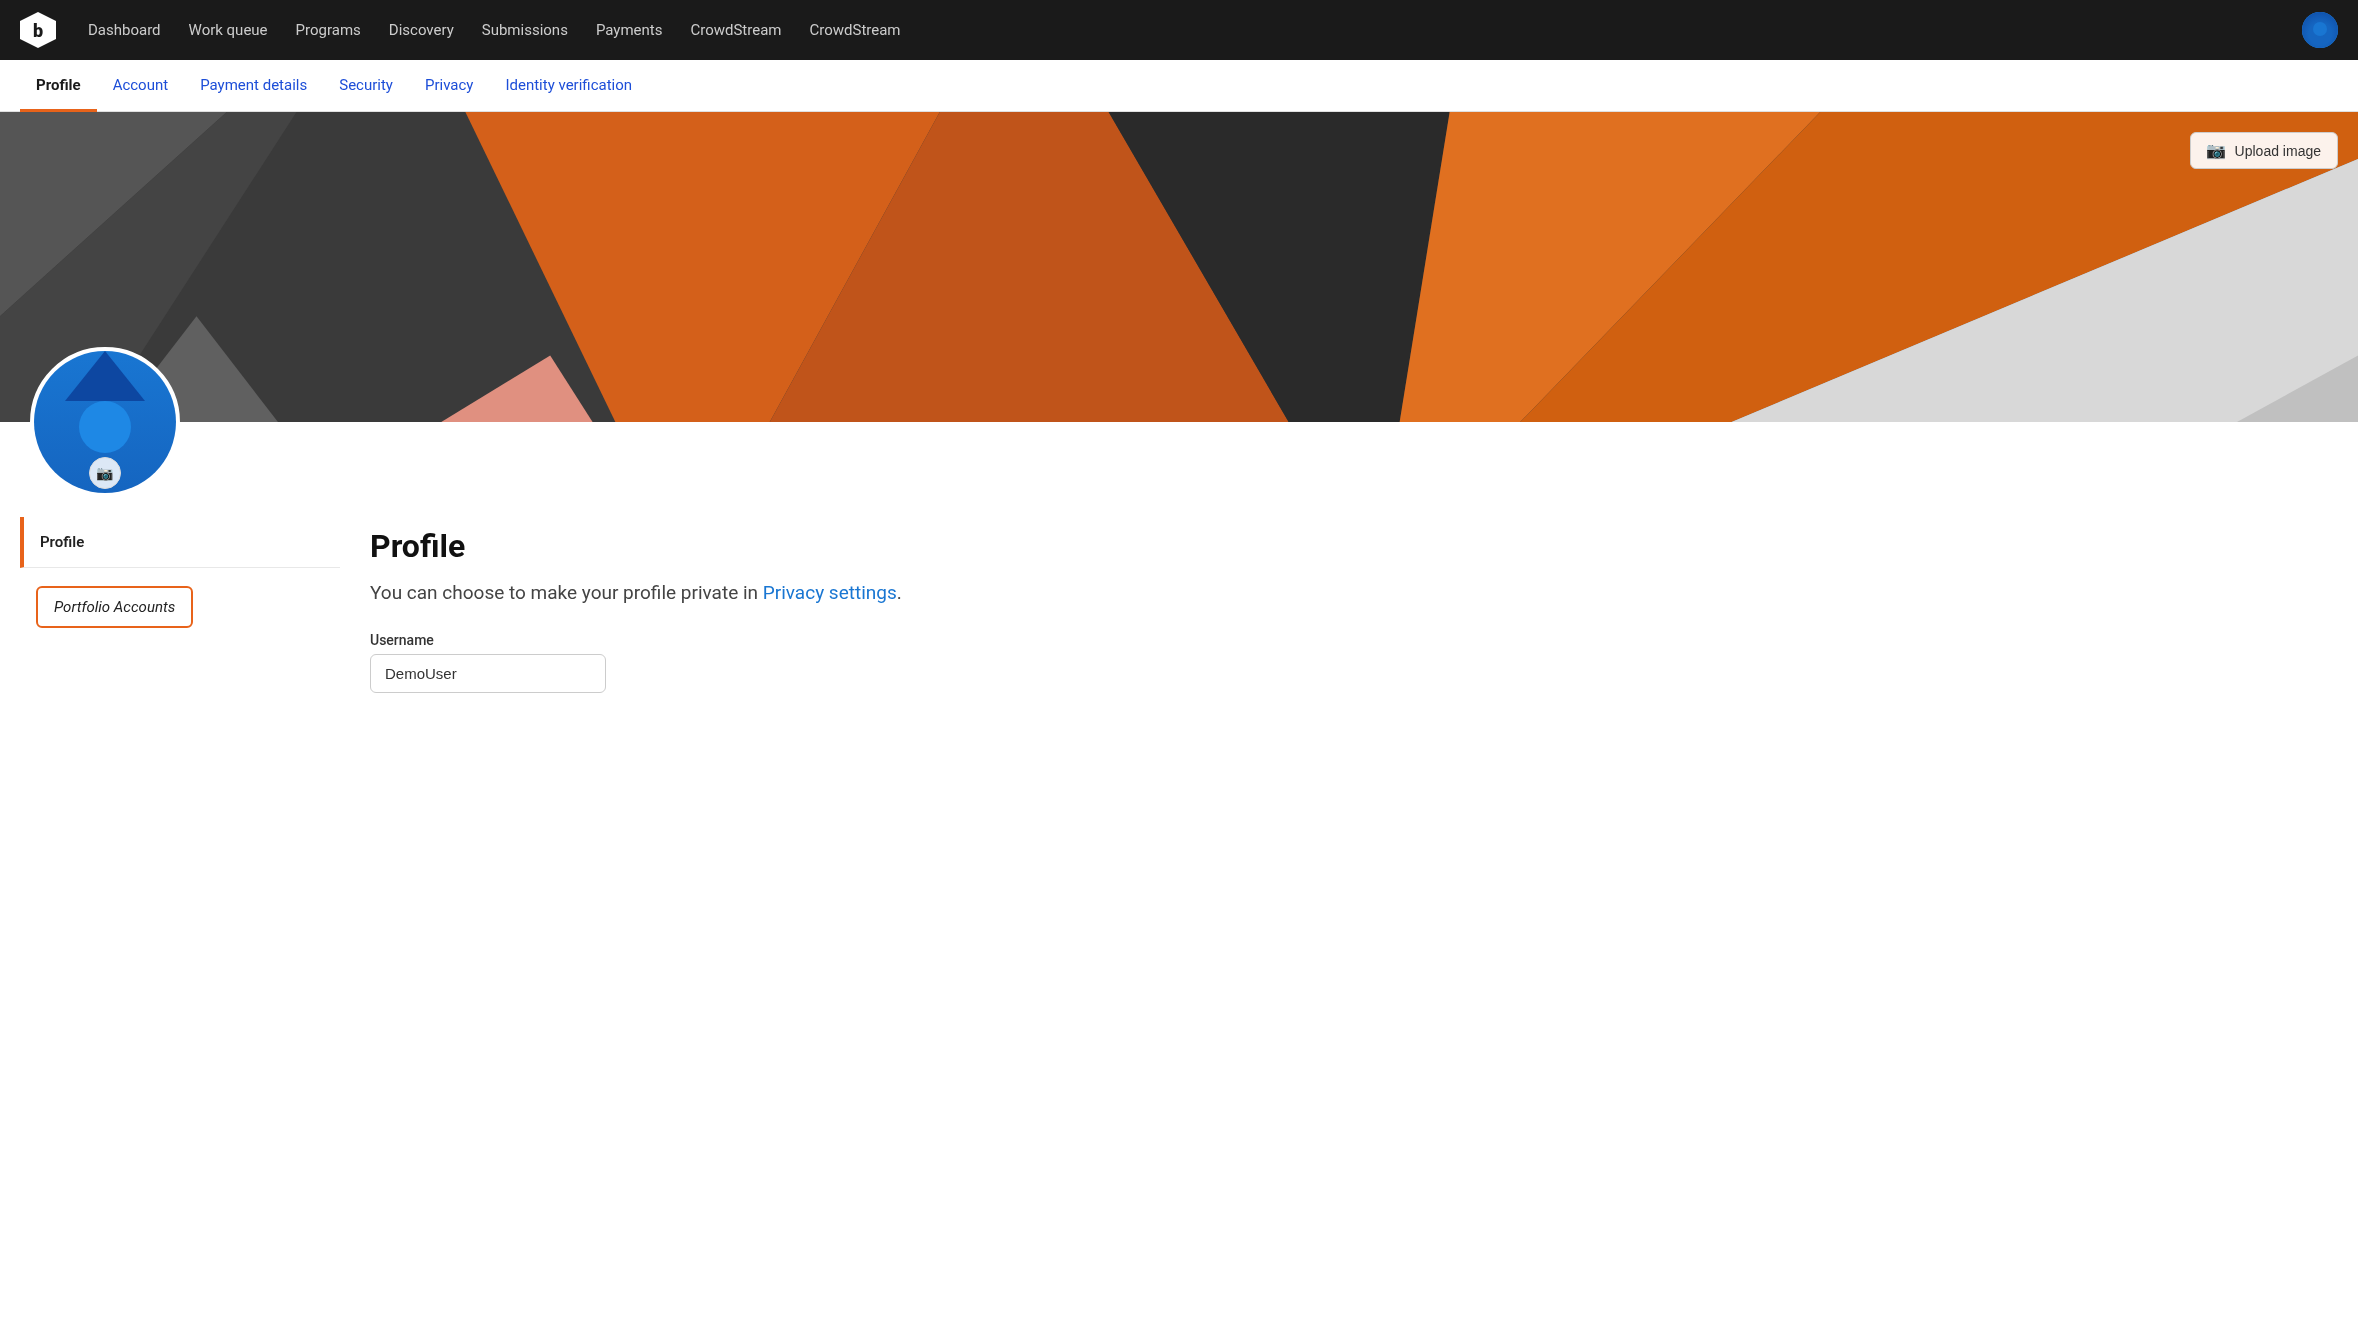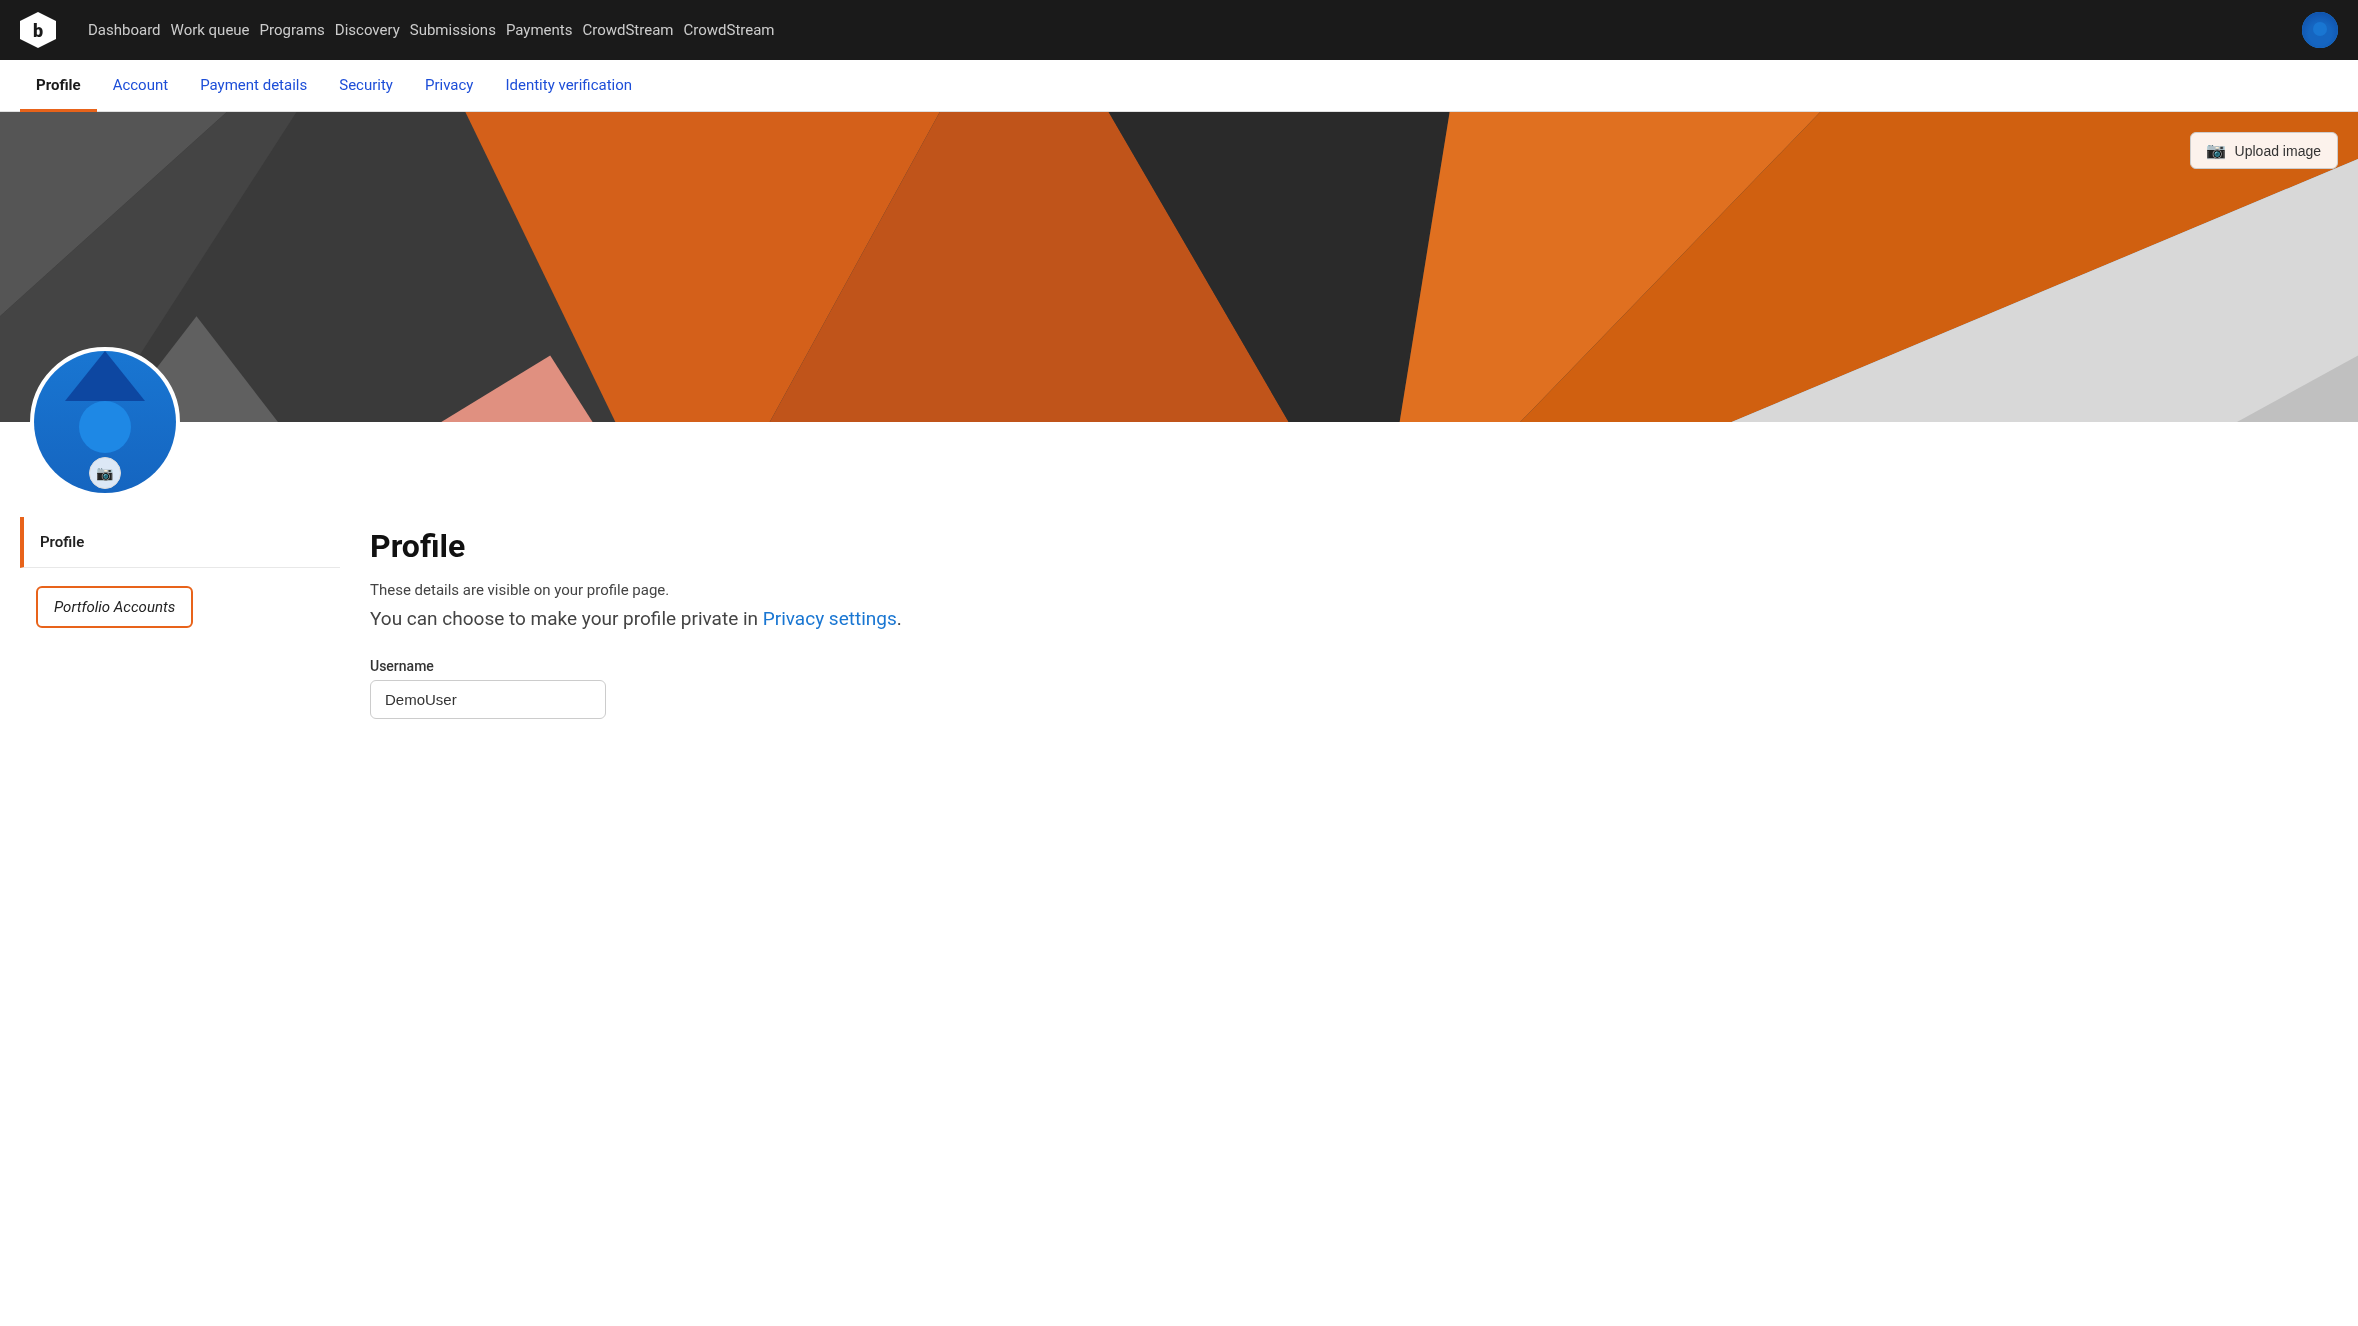--- a/index.html
+++ b/index.html
@@ -22,21 +22,21 @@
       display: flex;
       align-items: center;
       justify-content: center;
       font-weight: 900;
       font-size: 18px;
       color: #1a1a1a;
       flex-shrink: 0;
     }
     .nav-links {
       display: flex;
-      gap: 10px;
+      gap: 28px;
       flex: 1;
     }
     .nav-link {
       color: #ccc;
       text-decoration: none;
       font-size: 15px;
       cursor: pointer;
     }
     .nav-avatar {
       width: 36px;
@@ -342,21 +342,20 @@
 
   <div class="sidebar">
     <div class="sidebar-item active">Profile</div>
     <div style="padding: 8px 0;">
       <div class="sidebar-item-portfolio">Portfolio Accounts</div>
     </div>
   </div>
 
   <div class="profile-form">
     <h1 class="profile-title">Profile</h1>
-    <p class="profile-desc">These details are visible on your profile page.</p>
     <p class="profile-privacy">
       <span>You can choose to make your profile private in </span><a href="#">Privacy settings</a><span>.</span>
     </p>
 
     <label class="form-label">Username</label>
     <input class="form-input" type="text" value="DemoUser" style="">
   </div>
 </div>
 
 </body></html>

